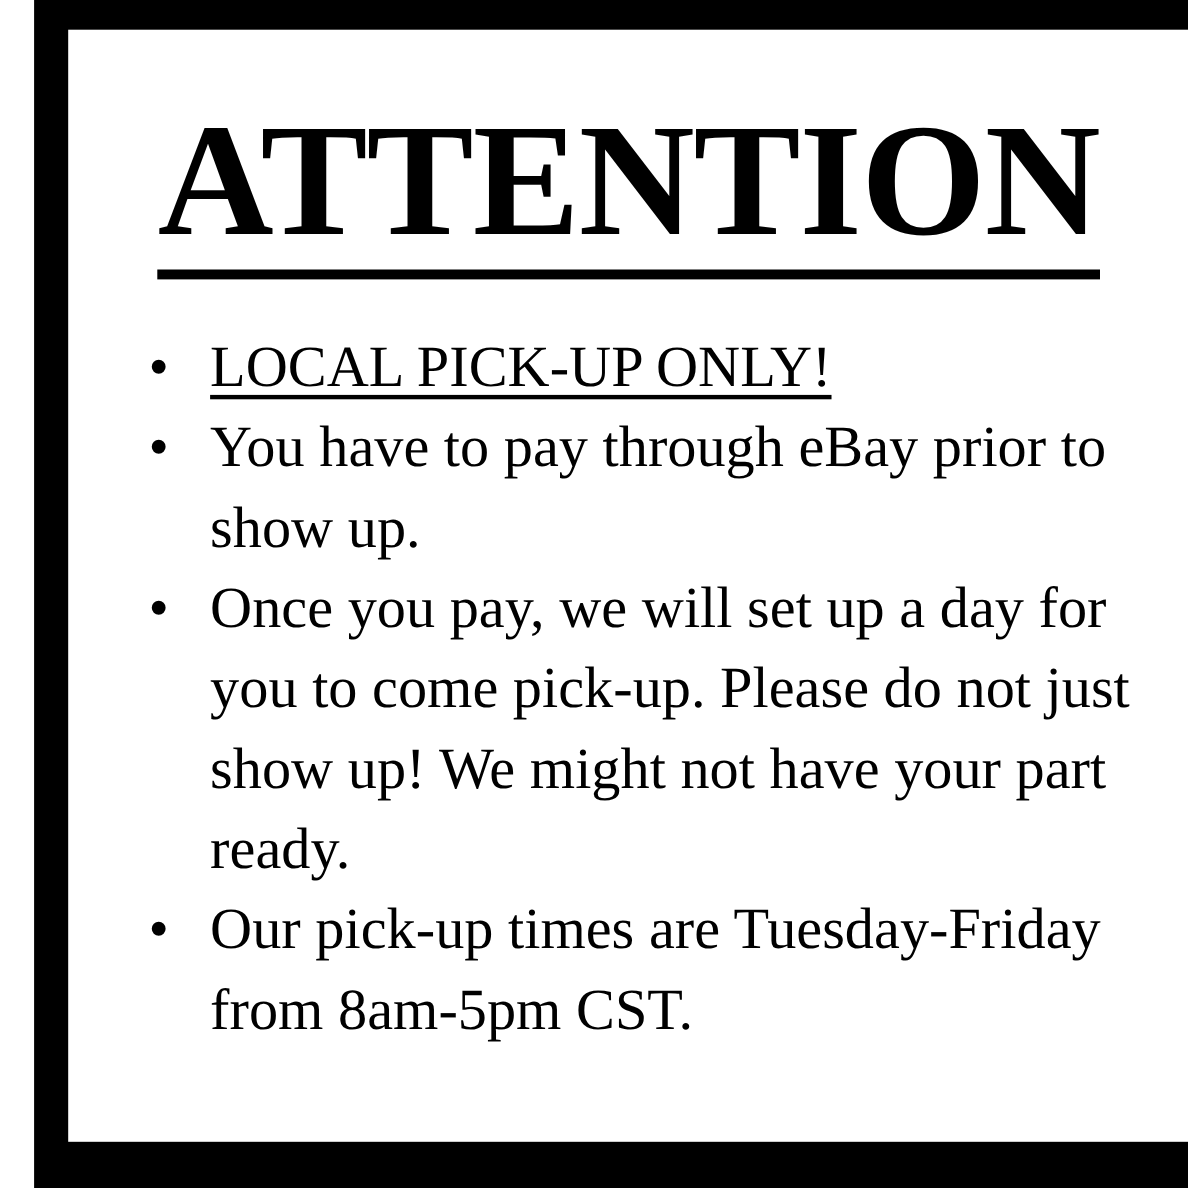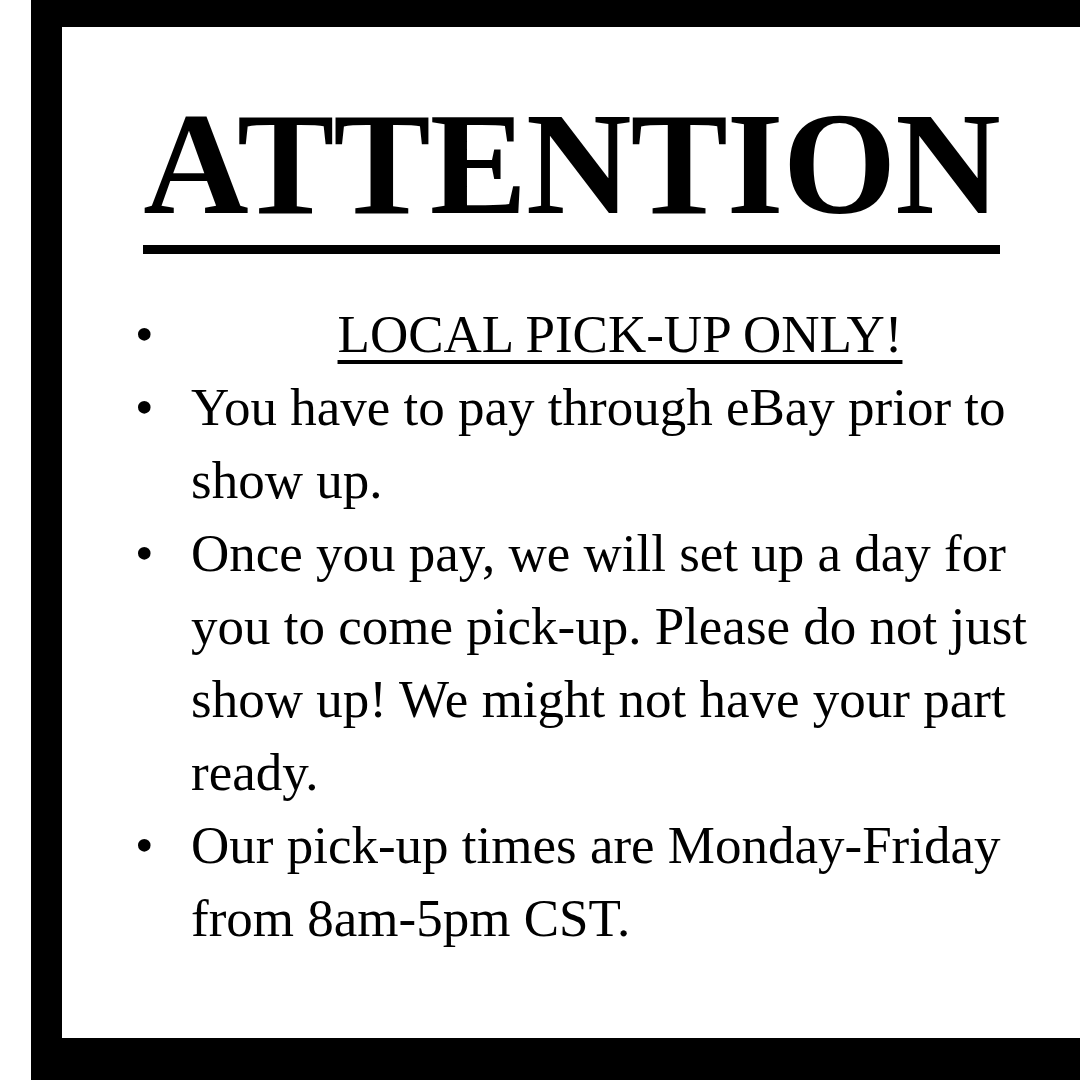--- a/index.html
+++ b/index.html
@@ -73,21 +73,20 @@
     font-size: 53px;
     text-align: left;
   }
   #bullets li .btext {
     display: block;
   }
   #bullets li.underlined .btext {
     text-decoration: underline;
     text-underline-offset: 8px;
     text-decoration-thickness: 4px;
-    text-align: center;
   }
 </style>
 </head>
 <body>
 
 <div id="poster">
   <div id="panel">
 
     <div id="title">
       <span class="title-text">ATTENTION</span>
@@ -101,18 +100,18 @@
       <li>
         <span class="marker">•</span>
         <span class="btext">You have to pay through eBay prior to show up.</span>
       </li>
       <li>
         <span class="marker">•</span>
         <span class="btext">Once you pay, we will set up a day for you to come pick-up. Please do not just show up! We might not have your part ready.</span>
       </li>
       <li>
         <span class="marker">•</span>
-        <span class="btext">Our pick-up times are Monday-Friday from 8am-5pm CST.</span>
+        <span class="btext">Our pick-up times are Tuesday-Friday from 8am-5pm CST.</span>
       </li>
     </ul>
 
   </div>
 </div>
 
 </body></html>

